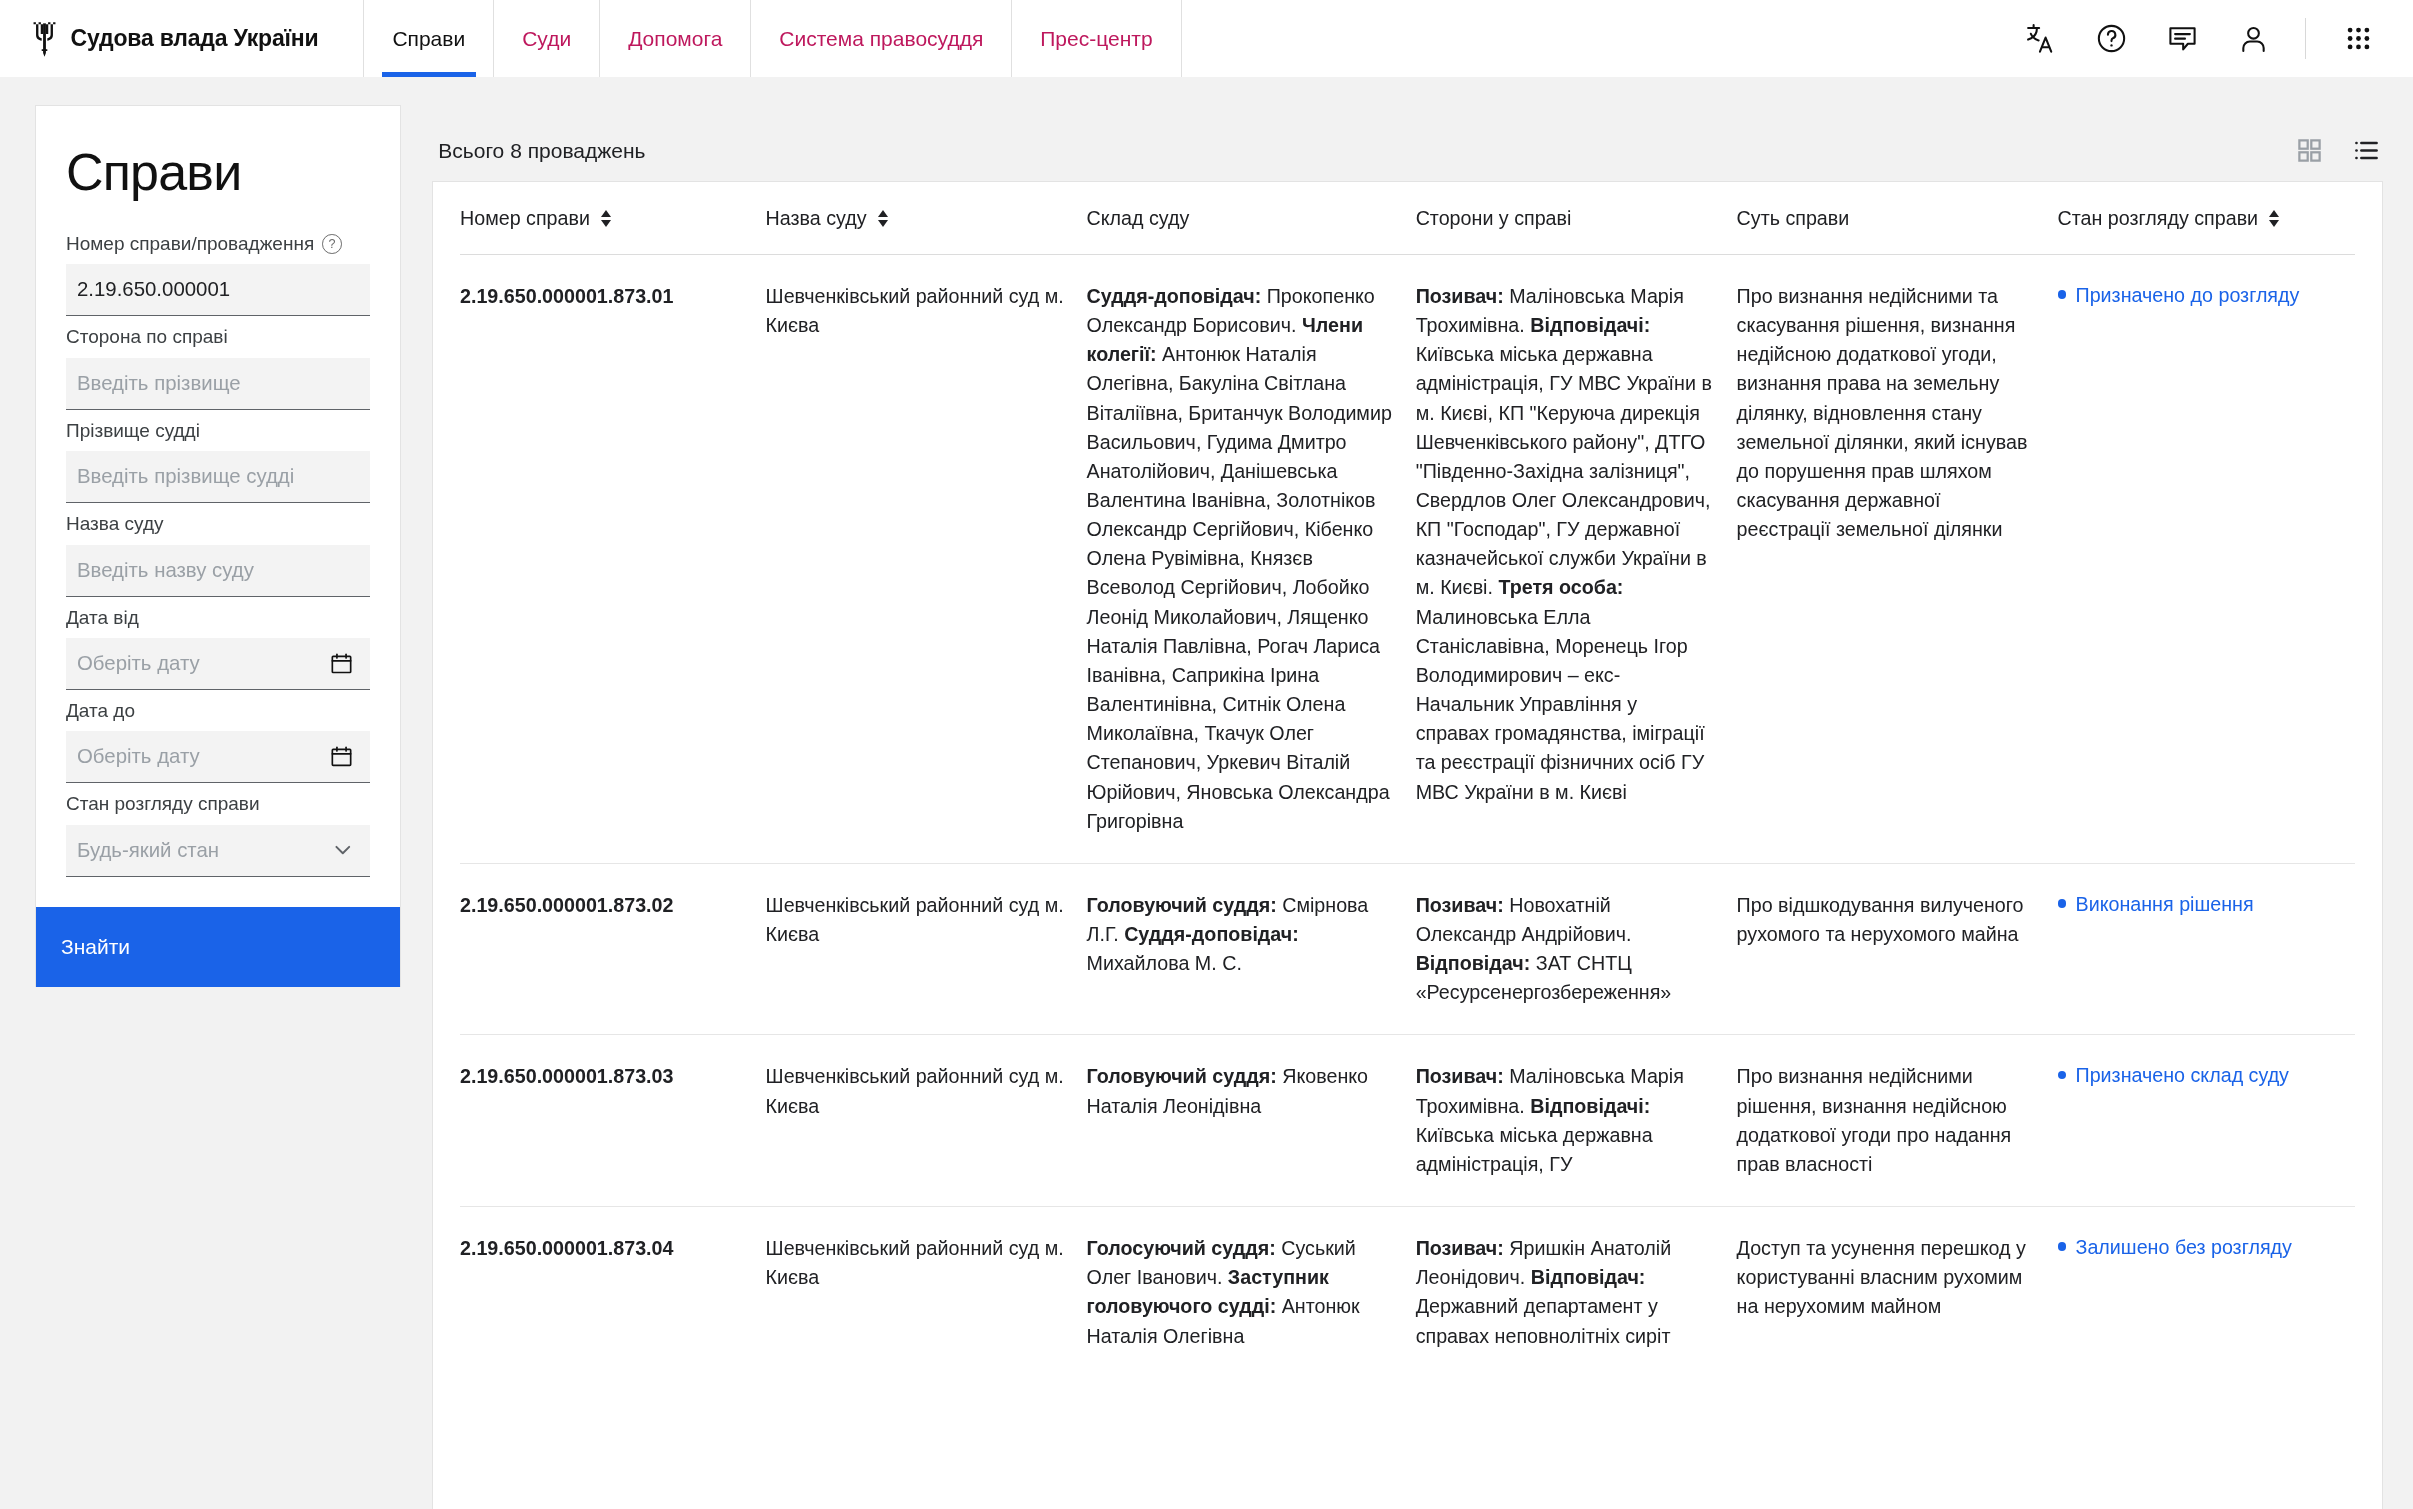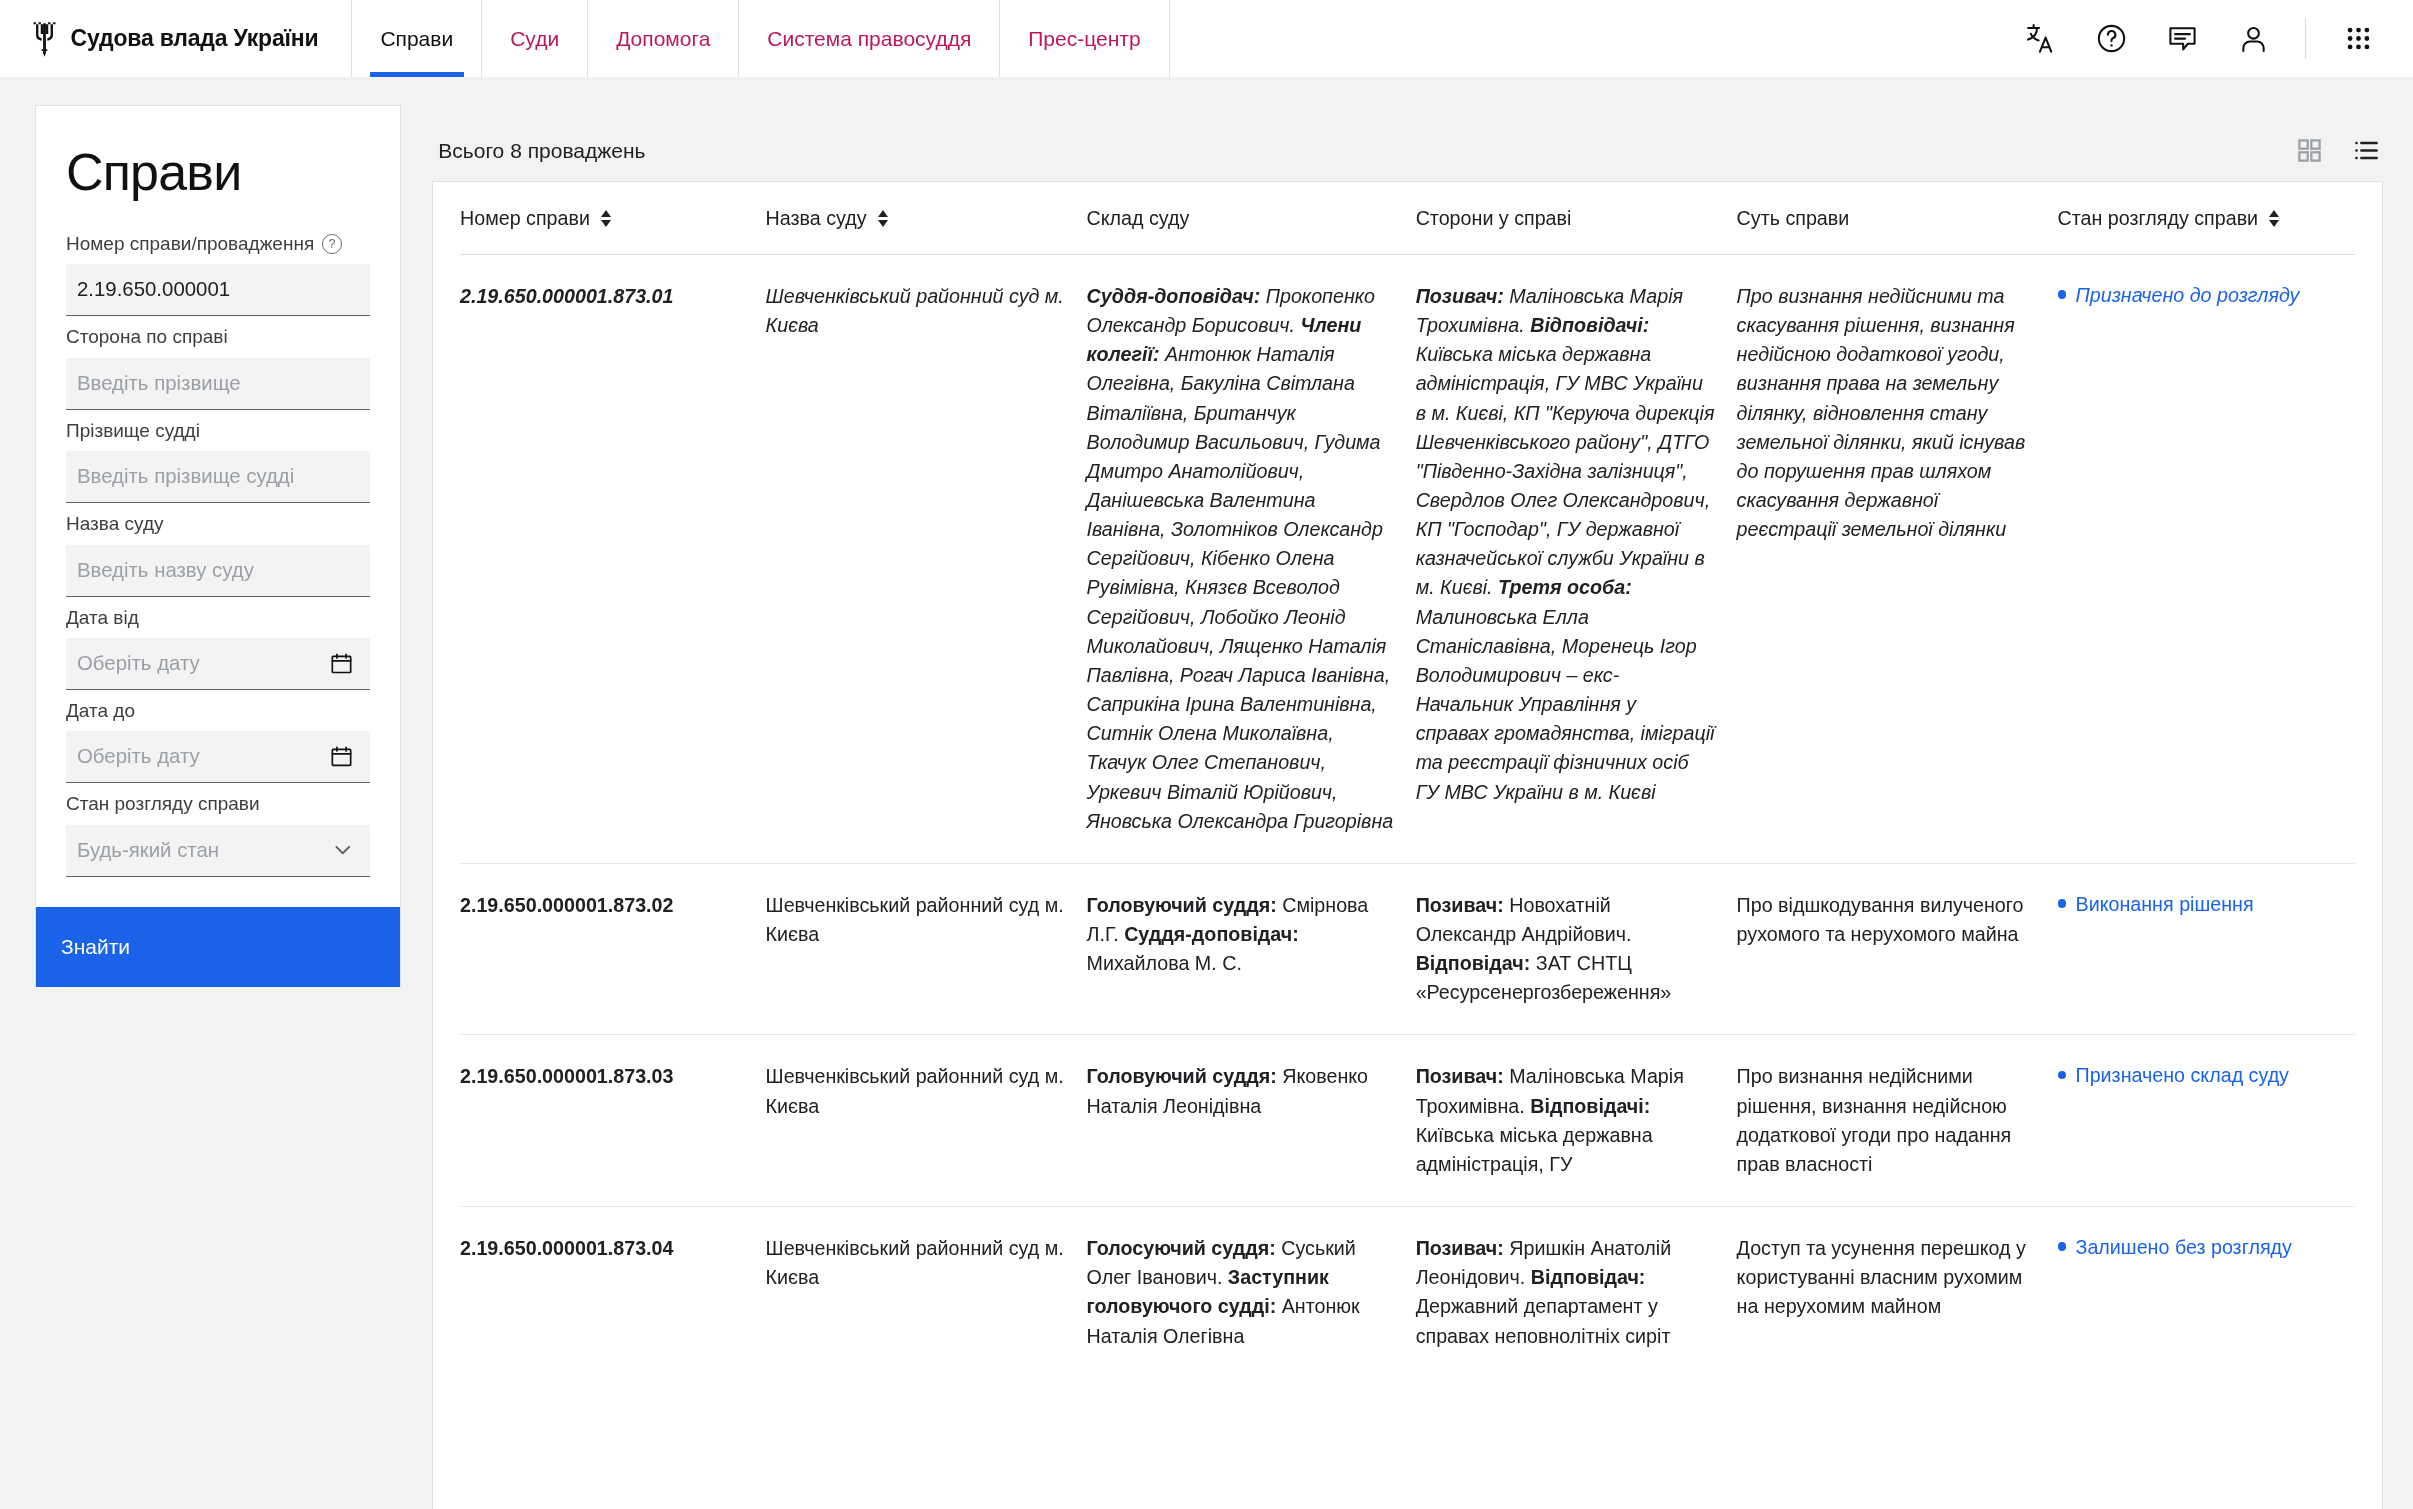--- a/index.html
+++ b/index.html
@@ -14,20 +14,21 @@
   }
 
   
   .navbar {
     height: 77px;
     background: #ffffff;
     display: flex;
     align-items: center;
     padding: 0 36px 0 31px;
     position: relative;
+    gap: 12px;
   }
   .brand {
     display: flex;
     align-items: center;
     gap: 12.6px;
     padding-right: 33px;
     height: 100%;
   }
   .trident { width: 27px; height: 36px; display: block; }
   .brand-text {
@@ -192,21 +193,21 @@
 
   tbody td {
     font-size: 19.7px;
     line-height: 1.48;
     color: #202124;
     vertical-align: top;
     padding: 27px 0 27px 0;
     border-top: 0.8px solid #e6e6e6;
     padding-right: 22px;
   }
-  tbody tr:first-child td { border-top: 0.8px solid #dcdcdc; font-style: italic; }
+  tbody tr:first-child td { border-top: 0.8px solid #dcdcdc; }
   td.c-num { font-weight: bold; white-space: nowrap; }
   td b { font-weight: bold; }
   .status {
     color: #1a63e8;
     display: flex;
     align-items: baseline;
     gap: 9.4px;
     line-height: 1.4;
     cursor: pointer;
   }

